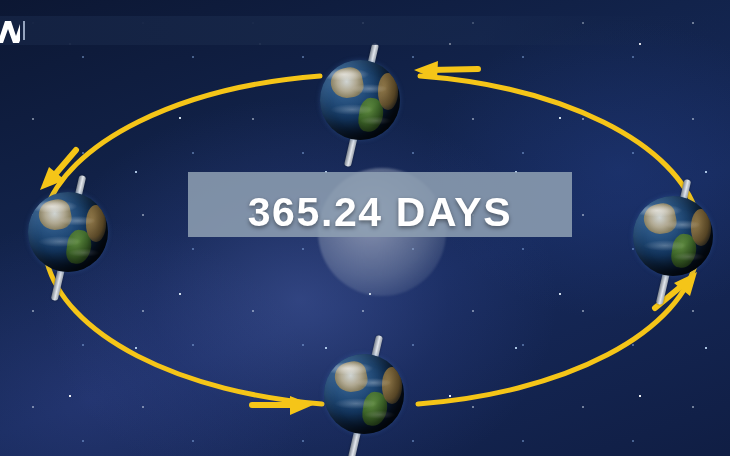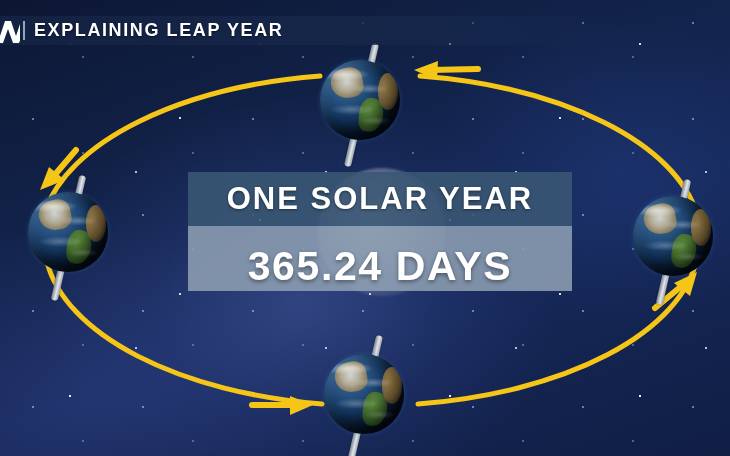--- a/index.html
+++ b/index.html
@@ -310,31 +310,27 @@
     <div class="earth-ball" style="left:22px; top:18px; width:80px; height:80px;">
       <div class="land-na"></div>
         <div class="land-sa"></div>
         <div class="land-af"></div>
       <div class="clouds"></div>
         <div class="terminator"></div>
     </div>
   </div>
 
   <div class="caption-box">
-    <div class="caption-row top">
-      <span class="caption-title">ONE SOLAR YEAR</span>
-    </div>
     <div class="caption-row bottom">
       <span class="caption-value">365.24 DAYS</span>
     </div>
   </div>
 
   <div class="header-bar">
     <div class="logo-mark">
       <svg width="26" height="29" viewBox="0 0 26 29">
         <path d="M -6 5 L 1 5 L 6 20 L 11 5 L 17 5 L 22 20 L 27 5 L 34 5 L 25 27 L 19 27 L 14 13 L 9 27 L 3 27 Z" fill="#ffffff"></path>
       </svg>
     </div>
     <div class="logo-divider"></div>
-    <span class="header-title">EXPLAINING LEAP YEAR</span>
   </div>
 
 </div>
 
 </body></html>

